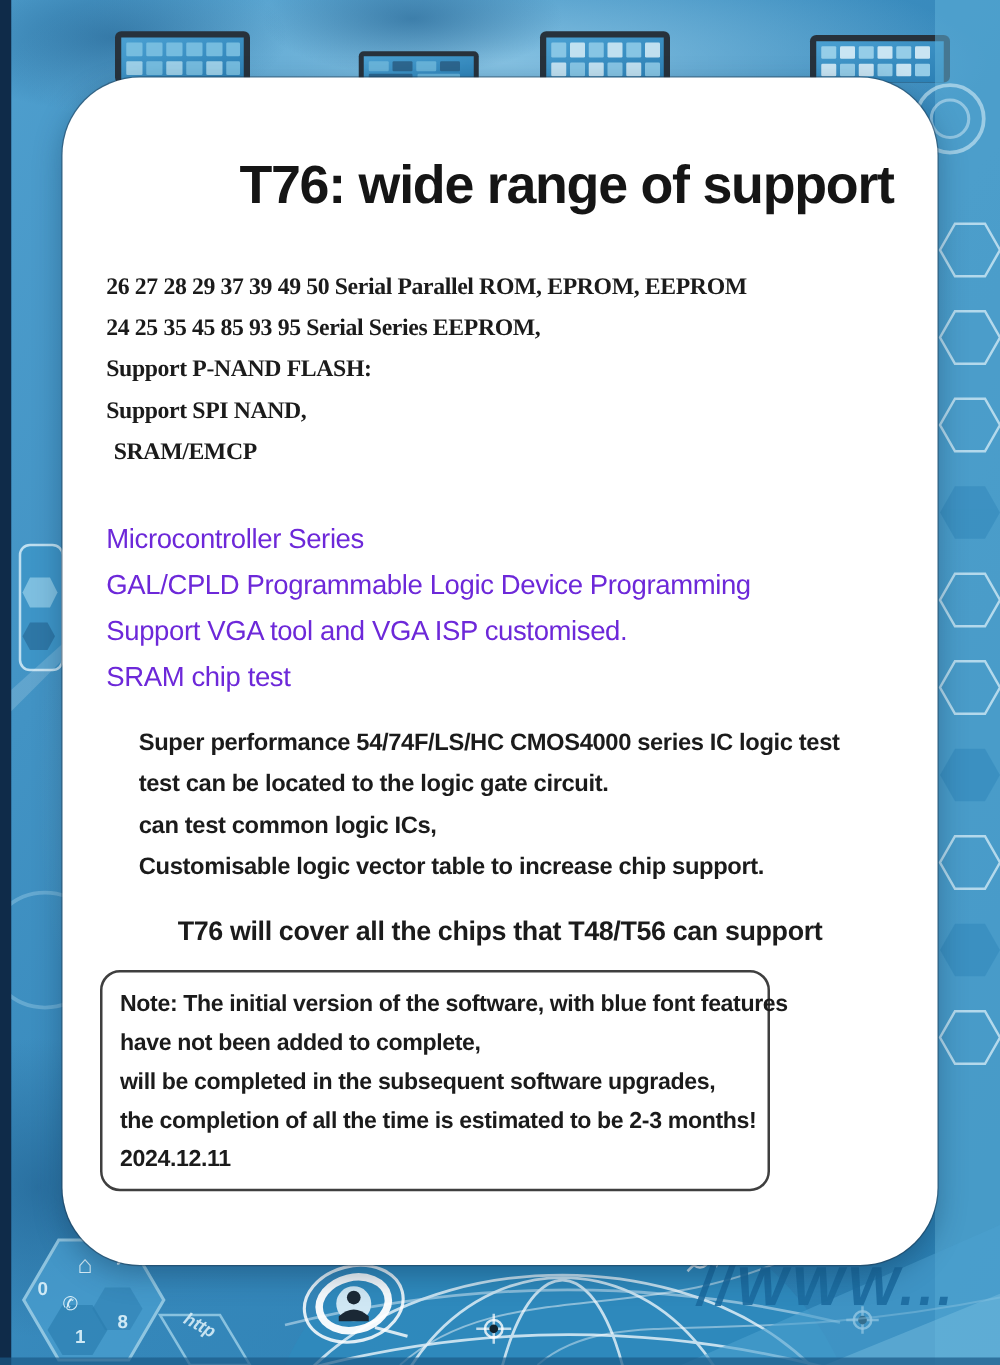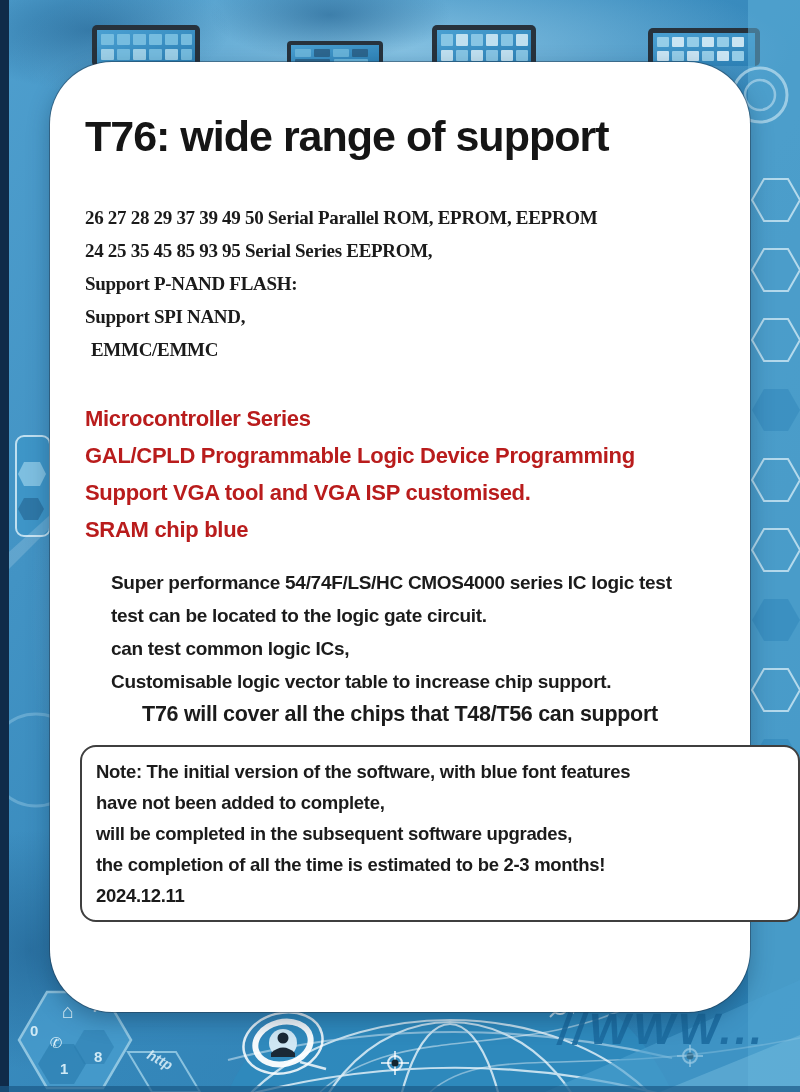--- a/index.html
+++ b/index.html
@@ -9,43 +9,43 @@
     background:#3a8ec2;
   }
   .bg-svg{position:absolute;left:0;top:0;width:800px;height:1092px;display:block;}
   .card{
     position:absolute;left:50px;top:62px;width:700px;height:950px;
     background:#ffffff;border-radius:62px;
     box-shadow:0 0 0 1px rgba(30,50,70,.45), 0 8px 22px rgba(8,40,70,.35);
   }
   .card-inner{padding:40px 35px 0 35px;}
   .title{
-    margin-top:10px;text-align:left;
+    margin-top:22px;text-align:right;
     font-size:43px;font-weight:700;letter-spacing:-1px;color:#151515;
     line-height:49px;white-space:nowrap;
   }
   .p1{margin-top:40px;font-family:Liberation Serif, serif;}
   .p1 .line{font-size:19px;font-weight:700;color:#1b1b1b;line-height:33px;
     letter-spacing:-.3px;white-space:nowrap;}
   .spi-row{display:flex;align-items:baseline;justify-content:space-between;}
   .spi-blue{font-size:17px;font-weight:700;color:#2b3a92;margin-left:14px;letter-spacing:-.2px;}
   .emmc{padding-left:6px;}
   .p-blue{margin-top:34px;}
-  .p-blue .line{font-size:22px;font-weight:700;color:#b91c1c;line-height:37px;
+  .p-blue .line{font-size:22px;font-weight:400;color:#6d28d9;line-height:37px;
     letter-spacing:-.3px;white-space:nowrap;}
   .p2{margin-top:18px;}
   .p2 .line{font-size:19px;font-weight:700;color:#1b1b1b;line-height:33px;
     letter-spacing:-.3px;white-space:nowrap;margin-left:26px;}
   .cover-line{
-    text-align:center;
+    margin-top:19px;text-align:center;
     font-size:21.5px;font-weight:700;color:#1b1b1b;line-height:33px;
     letter-spacing:-.3px;white-space:nowrap;
   }
   .note-box{
-    margin-top:14px;margin-left:-5px;width:720px;box-sizing:border-box;
+    margin-top:14px;margin-left:-5px;width:536px;box-sizing:border-box;
     border:2px solid #3f3f3f;border-radius:16px;
     padding:9px 14px;background:#ffffff;
   }
   .note-box .line{font-size:18.5px;font-weight:700;color:#1b1b1b;line-height:31px;
     letter-spacing:-.3px;white-space:nowrap;}
 </style>
 </head>
 <body>
 
 <svg class="bg-svg" viewBox="0 0 800 1092" xmlns="http://www.w3.org/2000/svg" aria-hidden="true">
@@ -243,28 +243,28 @@
   <div class="card-inner">
     <div class="title">T76: wide range of support</div>
 
     <div class="p1">
       <div class="line">26 27 28 29 37 39 49 50 Serial Parallel ROM, EPROM, EEPROM</div>
       <div class="line">24 25 35 45 85 93 95 Serial Series EEPROM,</div>
       <div class="line">Support P-NAND FLASH:</div>
       <div class="line spi-row">
         <span>Support SPI NAND,</span>
       </div>
-      <div class="line emmc">EMMC/EMMC</div>
+      <div class="line emmc">SRAM/EMCP</div>
     </div>
 
     <div class="p-blue">
       <div class="line">Microcontroller Series</div>
       <div class="line">GAL/CPLD Programmable Logic Device Programming</div>
       <div class="line">Support VGA tool and VGA ISP customised.</div>
-      <div class="line">SRAM chip blue</div>
+      <div class="line">SRAM chip test</div>
     </div>
 
     <div class="p2">
       <div class="line">Super performance 54/74F/LS/HC CMOS4000 series IC logic test</div>
       <div class="line">test can be located to the logic gate circuit.</div>
       <div class="line">can test common logic ICs,</div>
       <div class="line">Customisable logic vector table to increase chip support.</div>
     </div>
 
     <div class="cover-line">T76 will cover all the chips that T48/T56 can support</div>

